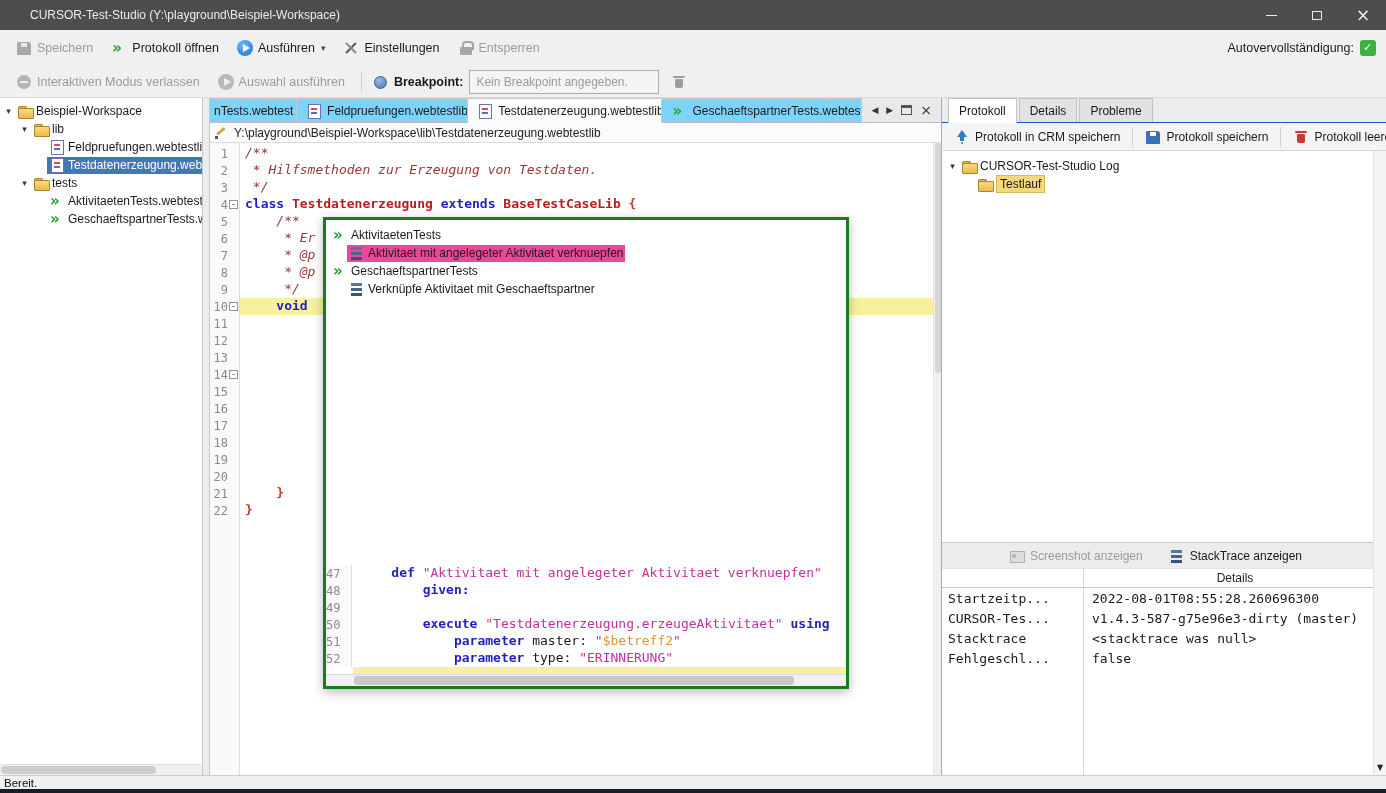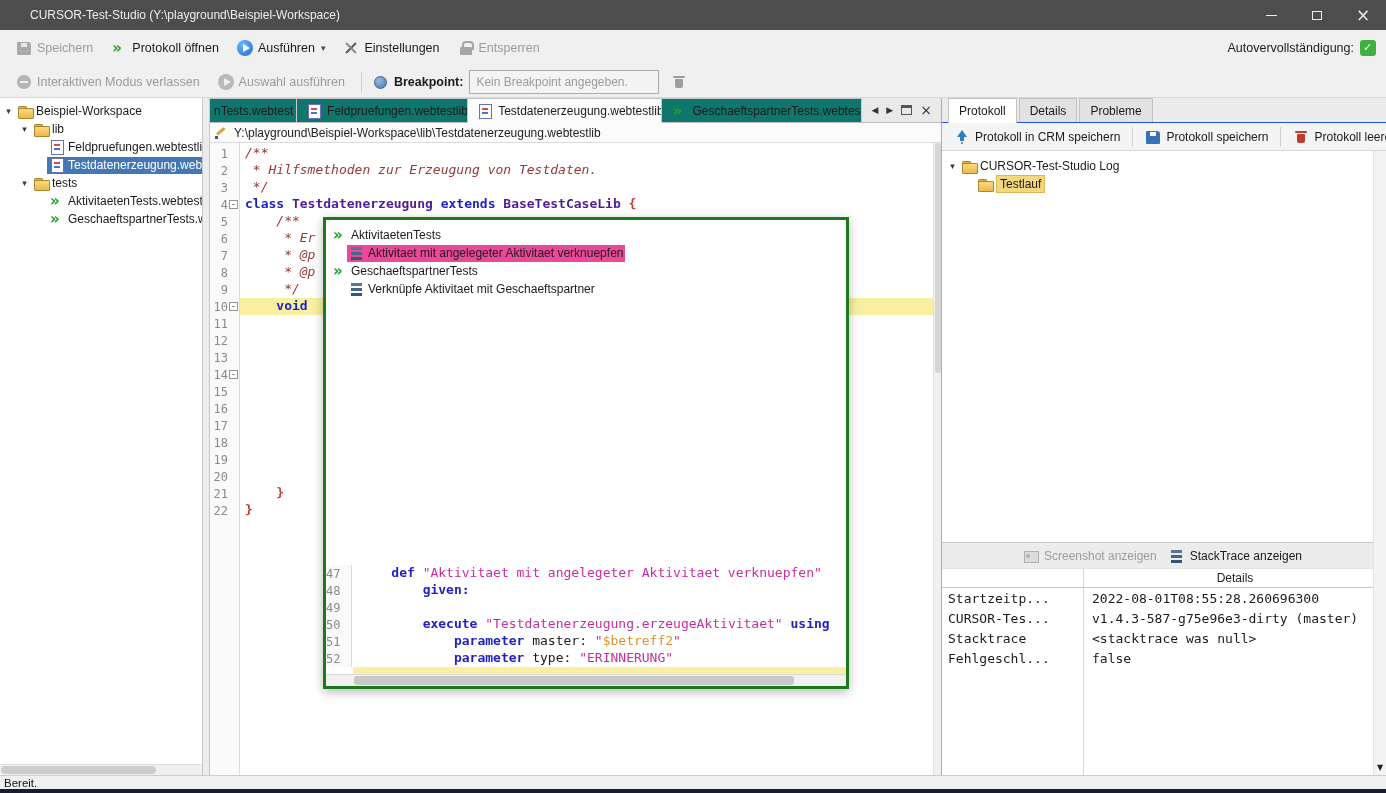--- a/index.html
+++ b/index.html
@@ -78,21 +78,21 @@
 .node.ovsel{background:#ec4899;}
 .tree-label{font-size:12px;}
 .hl-label{background:#f3d87d;padding:1px 3px;border:1px solid #d9b75a;}
 .hscroll{position:absolute;bottom:0;left:0;right:0;height:11px;background:#f0f0f0;border-top:1px solid #e0e0e0;}
 .hscroll .thumb{position:absolute;left:1px;top:1px;height:8px;width:155px;background:#cdcdcd;border-radius:4px;}
 .splitter{width:7px;flex:none;background:#ececec;border-right:1px solid #c8c8c8;}
 
 
 .editor-pane{flex:1;display:flex;flex-direction:column;min-width:0;background:#fff;}
 .tabstrip{height:25px;background:#e9e9e9;border-bottom:1px solid #bdbdbd;display:flex;align-items:flex-end;flex:none;}
-.tab{height:24px;display:flex;align-items:center;gap:5px;padding:0 9px;border-right:1px solid #c9c9c9;border-top:1px solid #c9c9c9;background:#0f766e;font-size:12px;white-space:nowrap;overflow:hidden;}
+.tab{height:24px;display:flex;align-items:center;gap:5px;padding:0 9px;border-right:1px solid #c9c9c9;border-top:1px solid #c9c9c9;background:#7dd3fc;font-size:12px;white-space:nowrap;overflow:hidden;}
 .tab.partial{width:92px;padding:0 4px;}
 .tab.active{background:#fcfcfc;height:25px;margin-bottom:-1px;border-bottom:1px solid #fcfcfc;}
 .tab-label{white-space:nowrap;}
 .tab-controls{margin-left:auto;display:flex;align-items:center;gap:8px;padding:0 9px;height:100%;}
 .tc{font-size:9px;color:#333;font-family:"DejaVu Sans",sans-serif;}
 .tc.x{font-size:14px;line-height:1;}
 .icon-winbox{width:11px;height:10px;border:1px solid #555;position:relative;display:inline-block;}
 .icon-winbox::before{content:"";position:absolute;left:0;top:0;right:0;height:2px;background:#555;}
 .pathbar{height:20px;background:#fbfbfb;border-bottom:1px solid #dcdcdc;display:flex;align-items:center;gap:4px;padding:0 4px;flex:none;font-size:12px;color:#222;white-space:nowrap;}
 
@@ -101,21 +101,21 @@
 .gutter{width:30px;flex:none;background:#fafafa;border-right:1px solid #dcdcdc;padding-top:2px;}
 .gutter-row{height:17px;display:flex;align-items:center;}
 .ln{color:#8a8a8a;font-size:12px;flex:1;text-align:right;}
 .foldcol{width:11px;flex:none;display:flex;align-items:center;justify-content:center;}
 .fold{width:9px;height:9px;border:1px solid #949494;background:#fff;font-size:9px;line-height:7px;text-align:center;color:#444;display:inline-block;}
 .code{flex:1;min-width:0;overflow:hidden;padding-top:2px;}
 .code-row{height:17px;white-space:pre;padding-left:5px;}
 .code-row.hl{background:#f8f0a0;}
 .c-com{color:#973838;font-style:italic;}
 .c-kw{color:#1f1fc4;font-weight:bold;}
-.c-type{font-weight:bold;color:#4c1d95;}
+.c-type{font-weight:bold;color:#b91c1c;}
 .c-brace{color:#c23a3a;font-weight:bold;}
 .c-str{color:#c52ea0;}
 .c-var{color:#d8952f;}
 .vscroll{width:8px;flex:none;background:#f0f0f0;border-left:1px solid #e2e2e2;position:relative;}
 .vscroll .thumb{position:absolute;top:0;left:1px;width:6px;height:230px;background:#d6d6d6;border-radius:3px;}
 
 
 .overlay{position:absolute;left:113px;top:74px;width:526px;height:472px;background:#fff;border:3px solid #1c7a1c;display:flex;flex-direction:column;z-index:5;box-shadow:0 3px 10px rgba(0,0,0,.28);}
 .ov-tree{padding:6px 4px 0 2px;font-family:"Liberation Sans",sans-serif;font-size:12px;}
 .ov-spacer{flex:1;}
@@ -129,21 +129,21 @@
 .ov-scroll .thumb{position:absolute;left:28px;top:1px;height:9px;width:440px;background:#c9c9c9;border-radius:3px;}
 
 
 .right-panel{width:445px;flex:none;display:flex;flex-direction:column;background:#fff;border-left:1px solid #ababab;position:relative;}
 .rp-tabs{height:25px;background:#ececec;border-bottom:1px solid #1d4ed8;display:flex;align-items:flex-end;padding-left:6px;flex:none;}
 .rp-tab{height:24px;padding:0 10px;display:flex;align-items:center;border:1px solid #c2c2c2;border-bottom:none;background:#e2e2e2;margin-right:2px;font-size:12px;white-space:nowrap;}
 .rp-tab.active{background:#fff;height:25px;margin-bottom:-1px;}
 .rp-toolbar{height:28px;background:#f4f4f4;border-bottom:1px solid #d6d6d6;display:flex;align-items:center;padding:0 6px;gap:2px;flex:none;white-space:nowrap;}
 .rp-toolbar .tb-label{font-size:12px;}
 .rp-tree{flex:1;padding-top:6px;overflow:hidden;}
-.dt-toolbar{height:26px;background:#ececec;border-top:1px solid #c9c9c9;display:flex;align-items:center;justify-content:flex-end;padding-right:78px;flex:none;}
+.dt-toolbar{height:26px;background:#ececec;border-top:1px solid #c9c9c9;display:flex;align-items:center;justify-content:flex-end;padding-right:78px;gap:14px;flex:none;}
 .dt-toolbar .tb-label{font-size:12px;}
 .details-table{flex:none;font-family:"DejaVu Sans Mono",monospace;font-size:13px;background:#fff;}
 .dt-header{display:grid;grid-template-columns:142px 1fr;height:20px;border-bottom:1px solid #c6c6c6;border-top:1px solid #e4e4e4;align-items:center;}
 .dt-h1{border-right:1px solid #d8d8d8;height:100%;}
 .dt-h2{text-align:center;font-family:"Liberation Sans",sans-serif;font-size:12px;color:#222;}
 .dt-row{display:grid;grid-template-columns:142px 1fr;height:20px;align-items:center;}
 .dt-key{padding-left:6px;border-right:1px solid #d8d8d8;height:100%;display:flex;align-items:center;white-space:nowrap;}
 .dt-val{padding-left:8px;white-space:nowrap;}
 .dt-filler{display:grid;grid-template-columns:142px 1fr;height:107px;}
 .dt-key-fill{border-right:1px solid #d8d8d8;height:100%;}

